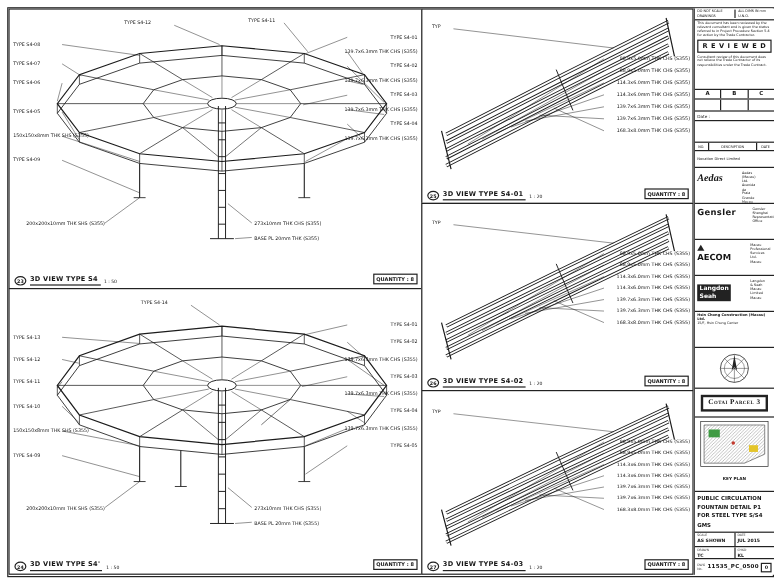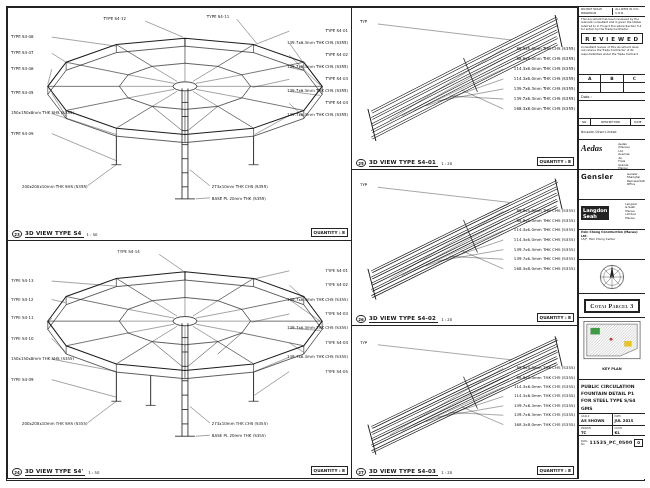--- a/index.html
+++ b/index.html
@@ -334,20 +334,29 @@
     <div class="tbs tb-cons">
       <div class="cons-logo cl-gensler">Gensler</div>
       <div class="cons-txt">
         <div>Gensler</div>
         <div>Shanghai Representative</div>
         <div>Office</div>
       </div>
       <div class="chk"></div>
     </div>
     <div class="tbs tb-cons">
+      <div class="cons-logo cl-aecom"><span class="aecom-mark"></span><span>AECOM</span></div>
+      <div class="cons-txt">
+        <div>Macau Professional</div>
+        <div>Services Ltd.</div>
+        <div>Macau</div>
+      </div>
+      <div class="chk"></div>
+    </div>
+    <div class="tbs tb-cons">
       <div class="cons-logo"><span class="cl-ls">Langdon Seah</span></div>
       <div class="cons-txt">
         <div>Langdon &amp; Seah</div>
         <div>Macau Limited</div>
         <div>Macau</div>
       </div>
       <div class="chk"></div>
     </div>
     <div class="tbs tb-contr">
       <div class="t3" style="font-weight:bold">Hsin Chong Construction (Macau) Ltd.</div>

